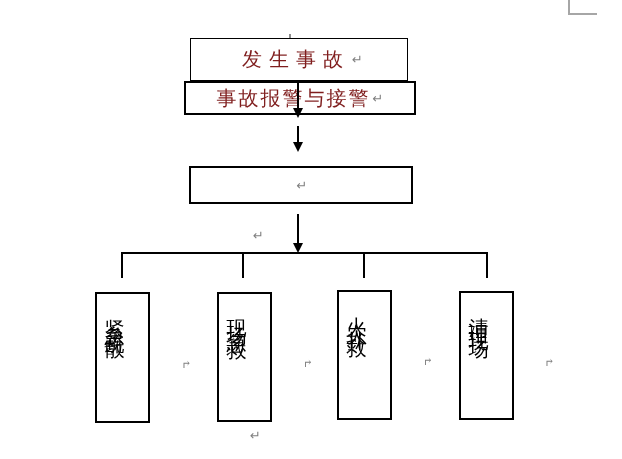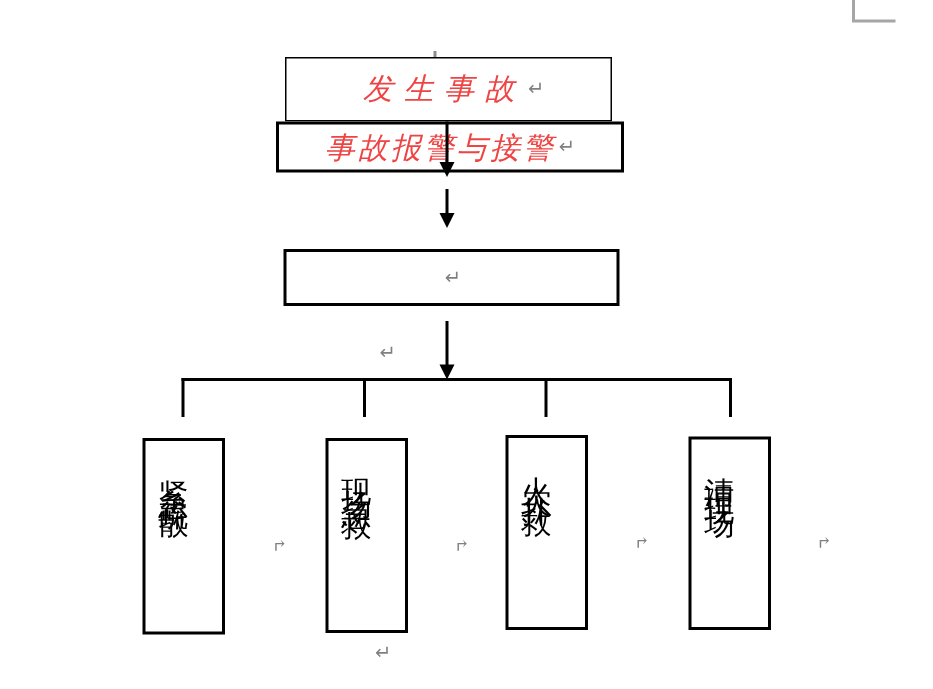--- a/index.html
+++ b/index.html
@@ -17,23 +17,22 @@
     background: #ffffff;
     border: 2px solid #000000;
     box-sizing: border-box;
     display: flex;
     align-items: center;
     justify-content: center;
   }
   .node.thin { border-width: 1px; }
   .node-label {
     font-size: 20px;
-    color: #ef4444;
+    color: #7f1d1d;
     white-space: nowrap;
-    font-style: italic;
   }
   .node-label.wide { letter-spacing: 7px; margin-left: 7px; }
   .node-label.mid  { letter-spacing: 2px; }
   
   .vnode {
     position: absolute;
     background: #ffffff;
     border: 2px solid #000000;
     box-sizing: border-box;
     display: flex;

